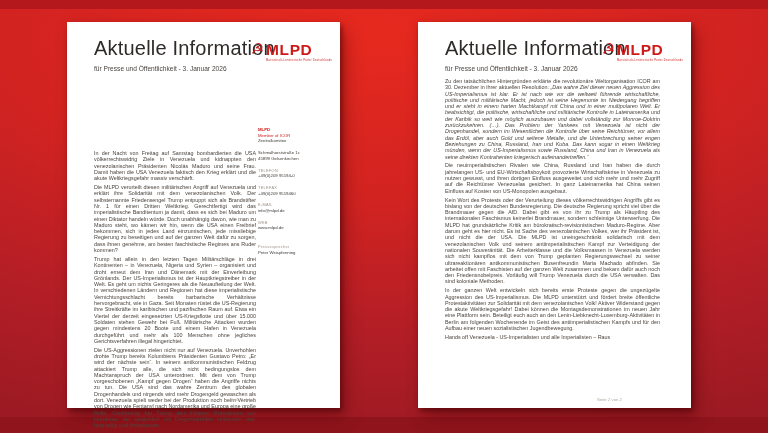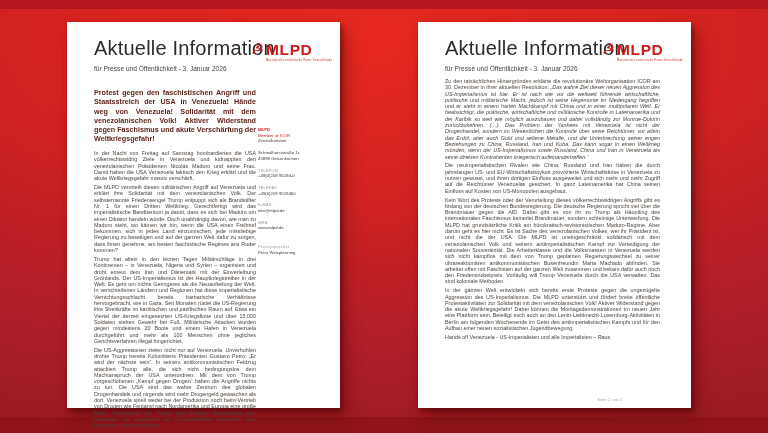--- a/index.html
+++ b/index.html
@@ -64,21 +64,20 @@
   </div>
 
   <div class="logo">
     <span class="logo-icon">☭</span>
     <span class="logo-textwrap">
       <span class="logo-text">MLPD</span>
       <span class="logo-tagline">Marxistisch-Leninistische Partei Deutschlands</span>
     </span>
   </div>
 
-  <div class="headline">Protest gegen den faschistischen Angriff und Staatsstreich der USA in Venezuela! Hände weg von Venezuela! Solidarität mit dem venezolanischen Volk! Aktiver Widerstand gegen Faschismus und akute Verschärfung der Weltkriegsgefahr!</div>
 
   <div class="bodycol bodycol1">
     <p>In der Nacht von Freitag auf Samstag bombardierten die USA völkerrechtswidrig Ziele in Venezuela und kidnappten den venezolanischen Präsidenten Nicolás Maduro und seine Frau. Damit haben die USA Venezuela faktisch den Krieg erklärt und die akute Weltkriegsgefahr massiv verschärft.</p>
     <p>Die MLPD verurteilt diesen militärischen Angriff auf Venezuela und erklärt ihre Solidarität mit dem venezolanischen Volk. Der selbsternannte Friedensengel Trump entpuppt sich als Brandstifter Nr. 1 für einen Dritten Weltkrieg. Gerechtfertigt wird das imperialistische Banditentum ja damit, dass es sich bei Maduro um einen Diktator handeln würde. Doch unabhängig davon, wie man zu Maduro steht, wo kämen wir hin, wenn die USA einen Freibrief bekommen, sich in jedes Land einzumischen, jede missliebige Regierung zu beseitigen und auf der ganzen Welt dafür zu sorgen, dass ihnen genehme, am besten faschistische Regimes ans Ruder kommen?</p>
     <p>Trump hat allein in den letzten Tagen Militärschläge in drei Kontinenten – in Venezuela, Nigeria und Syrien – organisiert und droht erneut dem Iran und Dänemark mit der Einverleibung Grönlands. Der US-Imperialismus ist der Hauptkriegstreiber in der Welt. Es geht um nichts Geringeres als die Neuaufteilung der Welt. In verschiedenen Ländern und Regionen hat diese imperialistische Vernichtungsschlacht bereits barbarische Verhältnisse hervorgebracht, wie in Gaza. Seit Monaten rüstet die US-Regierung ihre Streitkräfte im karibischen und pazifischen Raum auf. Etwa ein Viertel der derzeit eingesetzten US-Kriegsflotte und über 15.000 Soldaten stehen Gewehr bei Fuß. Militärische Attacken wurden gegen mindestens 20 Boote und einem Hafen in Venezuela durchgeführt und mehr als 100 Menschen ohne jegliches Gerichtsverfahren illegal hingerichtet.</p>
     <p>Die US-Aggressionen zielen nicht nur auf Venezuela. Unverhohlen drohte Trump bereits Kolumbiens Präsidenten Gustavo Petro: „Er wird der nächste sein“. In seinem antikommunistischen Feldzug attackiert Trump alle, die sich nicht bedingungslos dem Machtanspruch der USA unterordnen. Mit dem von Trump vorgeschobenen „Kampf gegen Drogen“ haben die Angriffe nichts zu tun. Die USA sind das wahre Zentrum des globalen Drogenhandels und nirgends wird mehr Drogengeld gewaschen als dort. Venezuela spielt weder bei der Produktion noch beim Vertrieb von Drogen wie Fentanyl nach Nordamerika und Europa eine große Rolle. Gleichzeitig hat Trump den früheren Präsidenten von Honduras, der tatsächlich mit Drogenkartellen verbunden war, begnadigt und freigelassen.</p>
   </div>
 
   <div class="sidebar">
     <div class="sb-org">MLPD</div>

